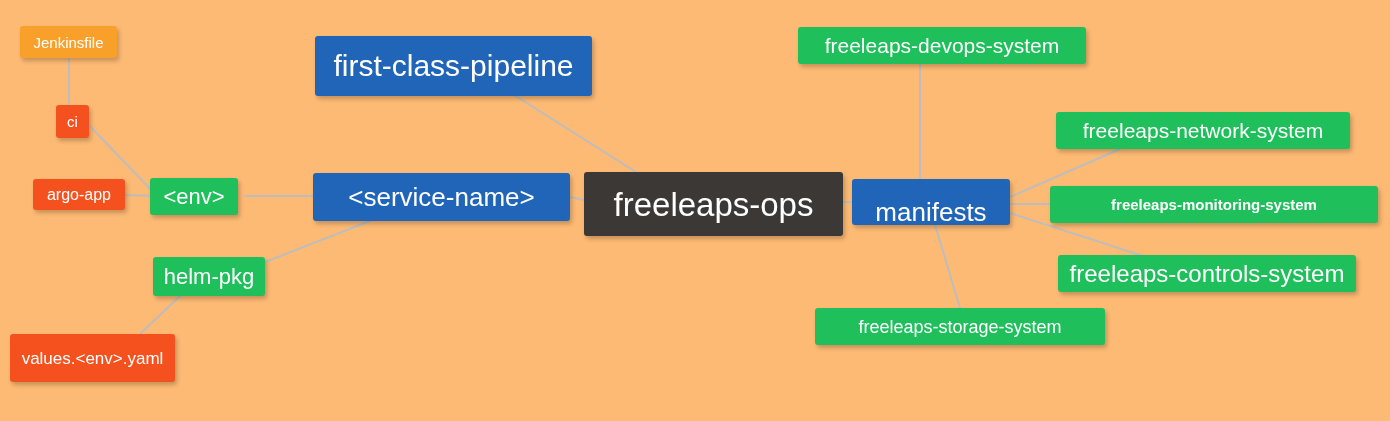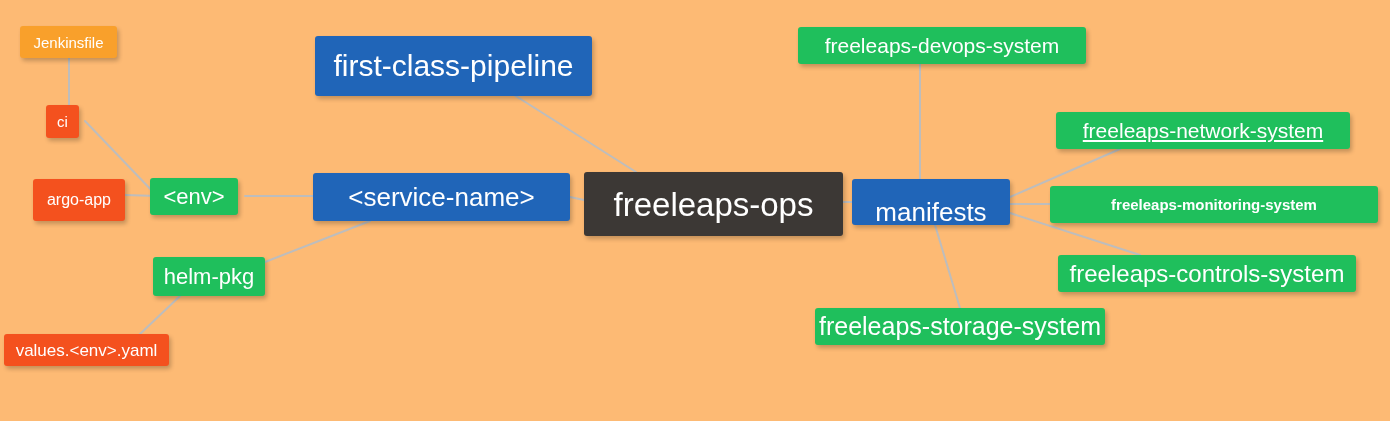--- a/index.html
+++ b/index.html
@@ -71,57 +71,57 @@
       <line x1="1010" y1="197" x2="1120" y2="149" stroke="#bdbdbd" stroke-width="2" stroke-linecap="round"></line>
       <line x1="1010" y1="204" x2="1050" y2="204" stroke="#bdbdbd" stroke-width="2" stroke-linecap="round"></line>
       <line x1="1010" y1="213" x2="1140" y2="255" stroke="#bdbdbd" stroke-width="2" stroke-linecap="round"></line>
       <line x1="935" y1="225" x2="960" y2="308" stroke="#bdbdbd" stroke-width="2" stroke-linecap="round"></line>
     </svg>
 
   <div id="node-layer">
       <div class="node c-orange" style="left: 20px; top: 26px; width: 97px; height: 32px;">
         <span class="label" style="font-size: 15px;">Jenkinsfile</span>
       </div>
-      <div class="node c-red" style="left: 46px; top: 105px; width: 33px; height: 33px;">
+      <div class="node c-red" style="left: 56px; top: 105px; width: 33px; height: 33px;">
         <span class="label" style="font-size: 15px;">ci</span>
       </div>
-      <div class="node c-red" style="left: 33px; top: 179px; width: 92px; height: 42px;">
+      <div class="node c-red" style="left: 33px; top: 179px; width: 92px; height: 31px;">
         <span class="label" style="font-size: 16px;">argo-app</span>
       </div>
       <div class="node c-green" style="left: 150px; top: 178px; width: 88px; height: 37px;">
         <span class="label" style="font-size: 22px;">&lt;env&gt;</span>
       </div>
       <div class="node c-green" style="left: 153px; top: 257px; width: 112px; height: 39px;">
         <span class="label" style="font-size: 22px;">helm-pkg</span>
       </div>
-      <div class="node c-red" style="left: 4px; top: 334px; width: 165px; height: 32px;">
+      <div class="node c-red" style="left: 10px; top: 334px; width: 165px; height: 48px;">
         <span class="label" style="font-size: 17px;">values.&lt;env&gt;.yaml</span>
       </div>
       <div class="node c-blue" style="left: 315px; top: 36px; width: 277px; height: 60px;">
         <span class="label" style="font-size: 30px;">first-class-pipeline</span>
       </div>
       <div class="node c-blue" style="left: 313px; top: 173px; width: 257px; height: 48px;">
         <span class="label" style="font-size: 26px;">&lt;service-name&gt;</span>
       </div>
       <div class="node c-dark" style="left: 584px; top: 172px; width: 259px; height: 64px;">
         <span class="label" style="font-size: 33px;">freeleaps-ops</span>
       </div>
       <div class="node c-blue" style="left: 852px; top: 179px; width: 158px; height: 46px; align-items: flex-end;">
         <span class="label" style="font-size: 26px;">manifests</span>
       </div>
       <div class="node c-green" style="left: 798px; top: 27px; width: 288px; height: 37px;">
         <span class="label" style="font-size: 21px;">freeleaps-devops-system</span>
       </div>
-      <div class="node c-green" style="left: 1056px; top: 112px; width: 294px; height: 37px; text-decoration: underline;">
+      <div class="node c-green" style="left: 1056px; top: 112px; width: 294px; height: 37px;">
         <span class="label" style="font-size: 21px;">freeleaps-network-system</span>
       </div>
       <div class="node c-green" style="left: 1050px; top: 186px; width: 328px; height: 37px;">
         <span class="label" style="font-size: 15px; font-weight: bold;">freeleaps-monitoring-system</span>
       </div>
       <div class="node c-green" style="left: 1058px; top: 255px; width: 298px; height: 37px;">
         <span class="label" style="font-size: 24px;">freeleaps-controls-system</span>
       </div>
       <div class="node c-green" style="left: 815px; top: 308px; width: 290px; height: 37px;">
-        <span class="label" style="font-size: 25px;">freeleaps-storage-system</span>
+        <span class="label" style="font-size: 18px;">freeleaps-storage-system</span>
       </div>
     </div>
 
 </div>
 
 </body></html>

